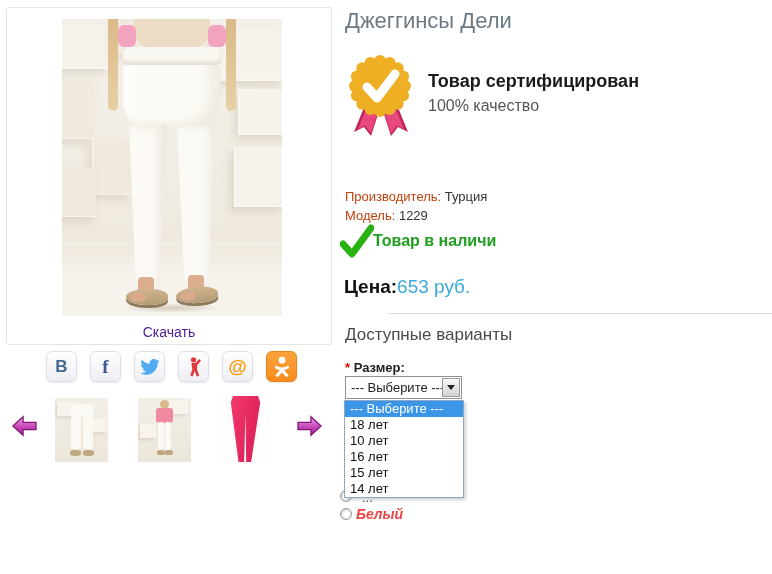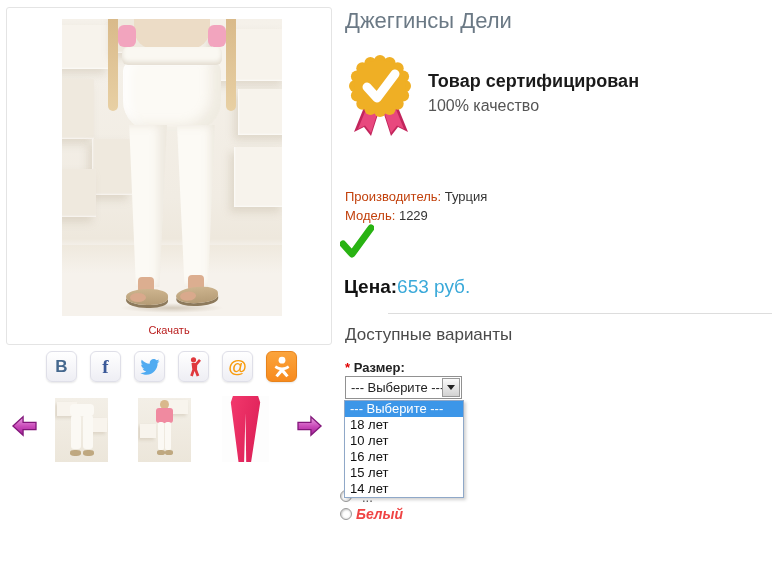--- a/index.html
+++ b/index.html
@@ -35,21 +35,21 @@
     box-shadow:inset -8px 0 10px rgba(195,180,155,.25); }
   .leg.r { left:115px; clip-path:polygon(0 0,90% 0,74% 100%,18% 100%);
     box-shadow:inset -8px 0 10px rgba(195,180,155,.28); }
   .ankle { position:absolute; width:16px; height:16px; background:#dcae90; border-radius:4px; z-index:3; }
   .sandal { position:absolute; width:42px; height:16px; z-index:4;
     background:linear-gradient(180deg,#cdb48e,#b59c76); border-radius:50% 42% 42% 50%;
     box-shadow:0 3px 0 #8d7a5c; }
   .sandal .toes { position:absolute; left:4px; top:4px; width:16px; height:9px;
     background:#d9a98c; border-radius:50%; }
   .download { position:absolute; left:0; right:0; top:316px; text-align:center;
-    font-size:11px; color:#b91c1c; cursor:pointer; }
+    font-size:14px; color:#4c1d95; cursor:pointer; }
 
   
   .social { position:absolute; left:46px; top:351px; display:flex; gap:13px; }
   .soc { width:31px; height:31px; border-radius:6px; display:flex; align-items:center;
     justify-content:center; cursor:pointer; background:linear-gradient(#ffffff,#eeeef4);
     border:1px solid #dfdfe8; box-shadow:0 1px 2px rgba(0,0,0,.10); }
   .soc.vk span { color:#45688e; font-weight:bold; font-size:17px; }
   .soc.fb span { color:#3b5998; font-weight:bold; font-size:19px; font-family:"Liberation Serif",serif; }
   .soc.mail span { color:#f89c0e; font-weight:bold; font-size:19px; }
   .soc.ok { background:linear-gradient(#fba43c,#f78a1d); border:1px solid #e7831c; }
@@ -256,20 +256,21 @@
     <span>Турция</span>
   </div>
   <div class="attr" style="top:208px">
     <span class="lab">Модель:</span>
     <span>1229</span>
   </div>
 
   <svg class="avail-check" width="34" height="34" viewBox="0 0 34 34">
     <path d="M3 20 L12 30 L31 4" stroke="#29b313" stroke-width="7" fill="none" stroke-linecap="round" stroke-linejoin="round"></path>
   </svg>
+  <div class="avail-text">Товар в наличи</div>
 
   <div class="price-row">
     <span class="plab">Цена:</span><span class="pval">653 руб.</span>
   </div>
 
   <div class="divider"></div>
   <div class="opts-heading">Доступные варианты</div>
 
   <div class="size-label">
     <span class="req">*</span>

